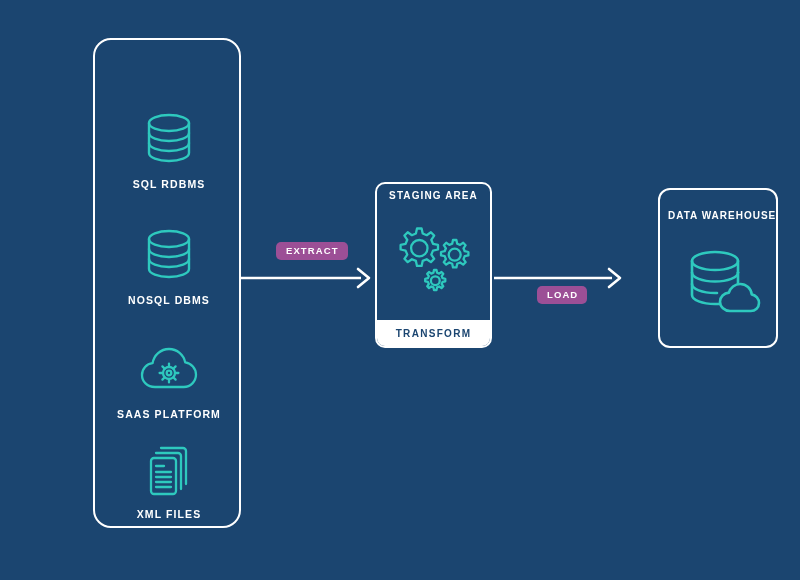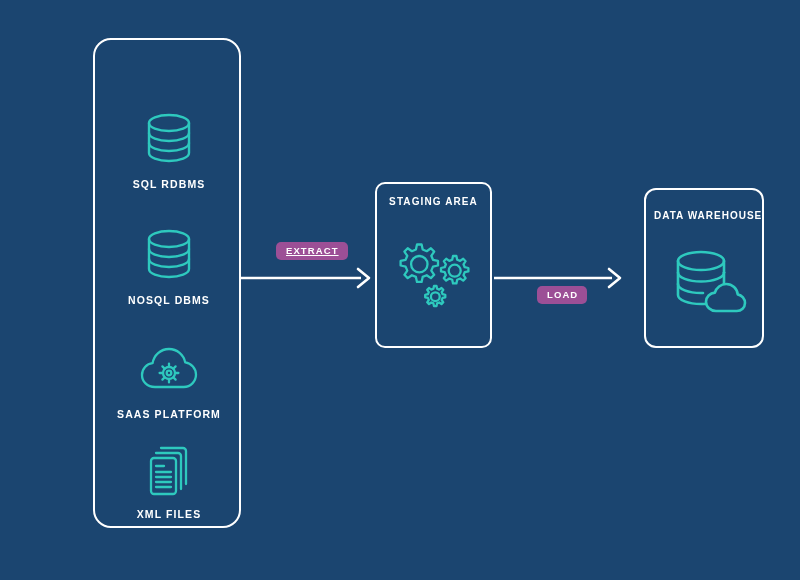--- a/index.html
+++ b/index.html
@@ -69,21 +69,21 @@
     width: 117px;
     height: 166px;
     border: 2px solid #ffffff;
     border-radius: 10px;
     box-sizing: border-box;
     overflow: hidden;
     display: flex;
     flex-direction: column;
   }
   .staging-title {
-    margin-top: 12px;
+    margin-top: 6px;
     text-align: center;
     color: #ffffff;
     font-size: 10px;
     font-weight: bold;
     letter-spacing: 1.1px;
     text-transform: uppercase;
   }
   .staging-icon {
     flex: 1;
     display: flex;
@@ -100,21 +100,21 @@
     color: #1b4570;
     font-size: 10px;
     font-weight: bold;
     letter-spacing: 1.3px;
     text-transform: uppercase;
   }
 
   
   .warehouse-box {
     position: absolute;
-    left: 644px;
+    left: 658px;
     top: 188px;
     width: 120px;
     height: 160px;
     border: 2px solid #ffffff;
     border-radius: 12px;
     box-sizing: border-box;
     display: flex;
     flex-direction: column;
     padding-left: 8px;
   }
@@ -150,21 +150,21 @@
     background: #9c4f96;
     color: #ffffff;
     font-size: 9.5px;
     font-weight: bold;
     letter-spacing: 1.1px;
     text-transform: uppercase;
     padding: 4px 9px 4px 10px;
     border-radius: 5px;
     line-height: 1;
   }
-  .badge-extract { left: 276px; top: 242px; text-decoration: underline; }
+  .badge-extract { left: 276px; top: 242px; }
   .badge-load    { left: 537px; top: 242px; margin-top: 44px; }
 </style>
 </head>
 <body>
 
 <div id="diagram">
 
   <div class="source-box">
 
     <div class="source-item src-0">
@@ -243,20 +243,21 @@
                  l3.7 -0.8 l1.2 -2.9 l-2.1 -3.1 l2.4 -2.4 l3.1 2.1 l2.9 -1.2 Z"></path>
         <circle cx="66.7" cy="34.7" r="6.0"></circle>
 
         <path d="M46 50 l2.5 0 l0.6 2.7 l2.1 0.9 l2.3 -1.6 l1.8 1.8 l-1.6 2.3 l0.9 2.1 l2.7 0.6 l0 2.5
                  l-2.7 0.6 l-0.9 2.1 l1.6 2.3 l-1.8 1.8 l-2.3 -1.6 l-2.1 0.9 l-0.6 2.7 l-2.5 0
                  l-0.6 -2.7 l-2.1 -0.9 l-2.3 1.6 l-1.8 -1.8 l1.6 -2.3 l-0.9 -2.1 l-2.7 -0.6 l0 -2.5
                  l2.7 -0.6 l0.9 -2.1 l-1.6 -2.3 l1.8 -1.8 l2.3 1.6 l2.1 -0.9 Z"></path>
         <circle cx="47.3" cy="60.7" r="4.4"></circle>
       </svg>
     </div>
+    <div class="staging-footer">TRANSFORM</div>
   </div>
 
   <svg class="arrow arrow-load" viewBox="0 0 130 24">
     <path d="M0 12 H118" stroke="#ffffff" stroke-width="2.4"></path>
     <path d="M115 3 L126 12 L115 21" stroke="#ffffff" stroke-width="2.6" fill="none" stroke-linecap="round" stroke-linejoin="round"></path>
   </svg>
   <div class="badge badge-load">LOAD</div>
 
   <div class="warehouse-box">
     <div class="warehouse-title">DATA WAREHOUSE</div>

